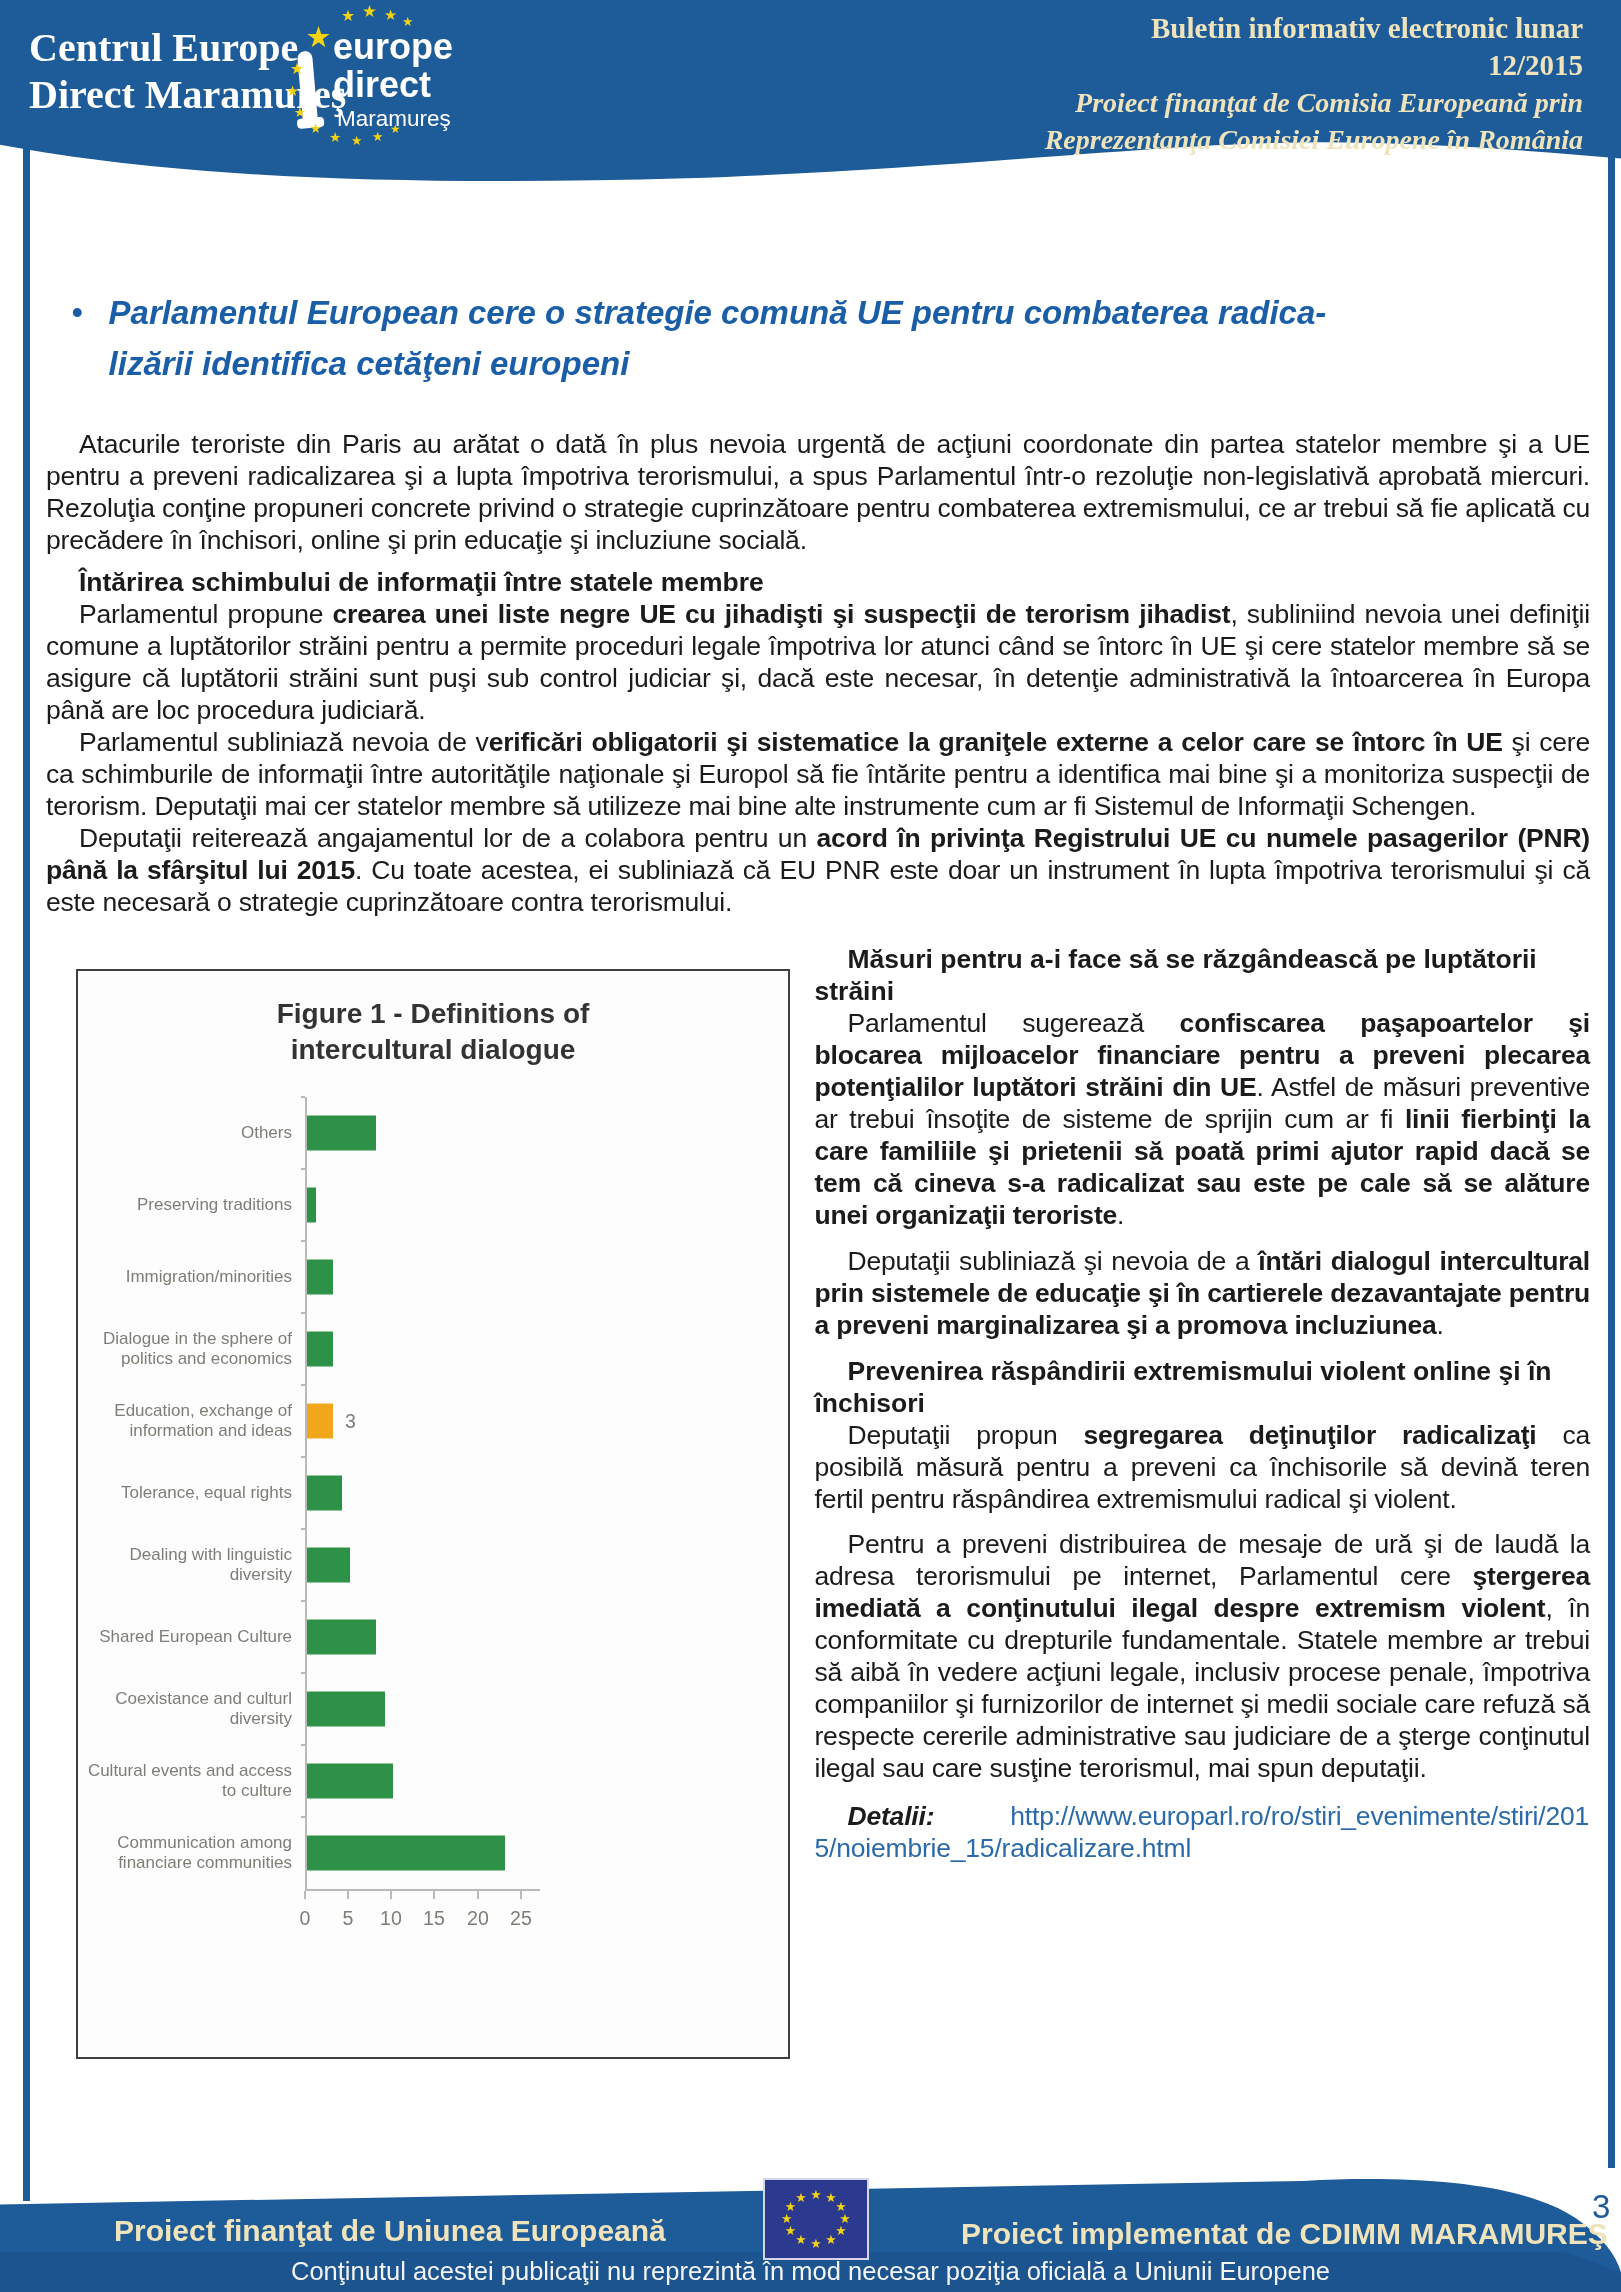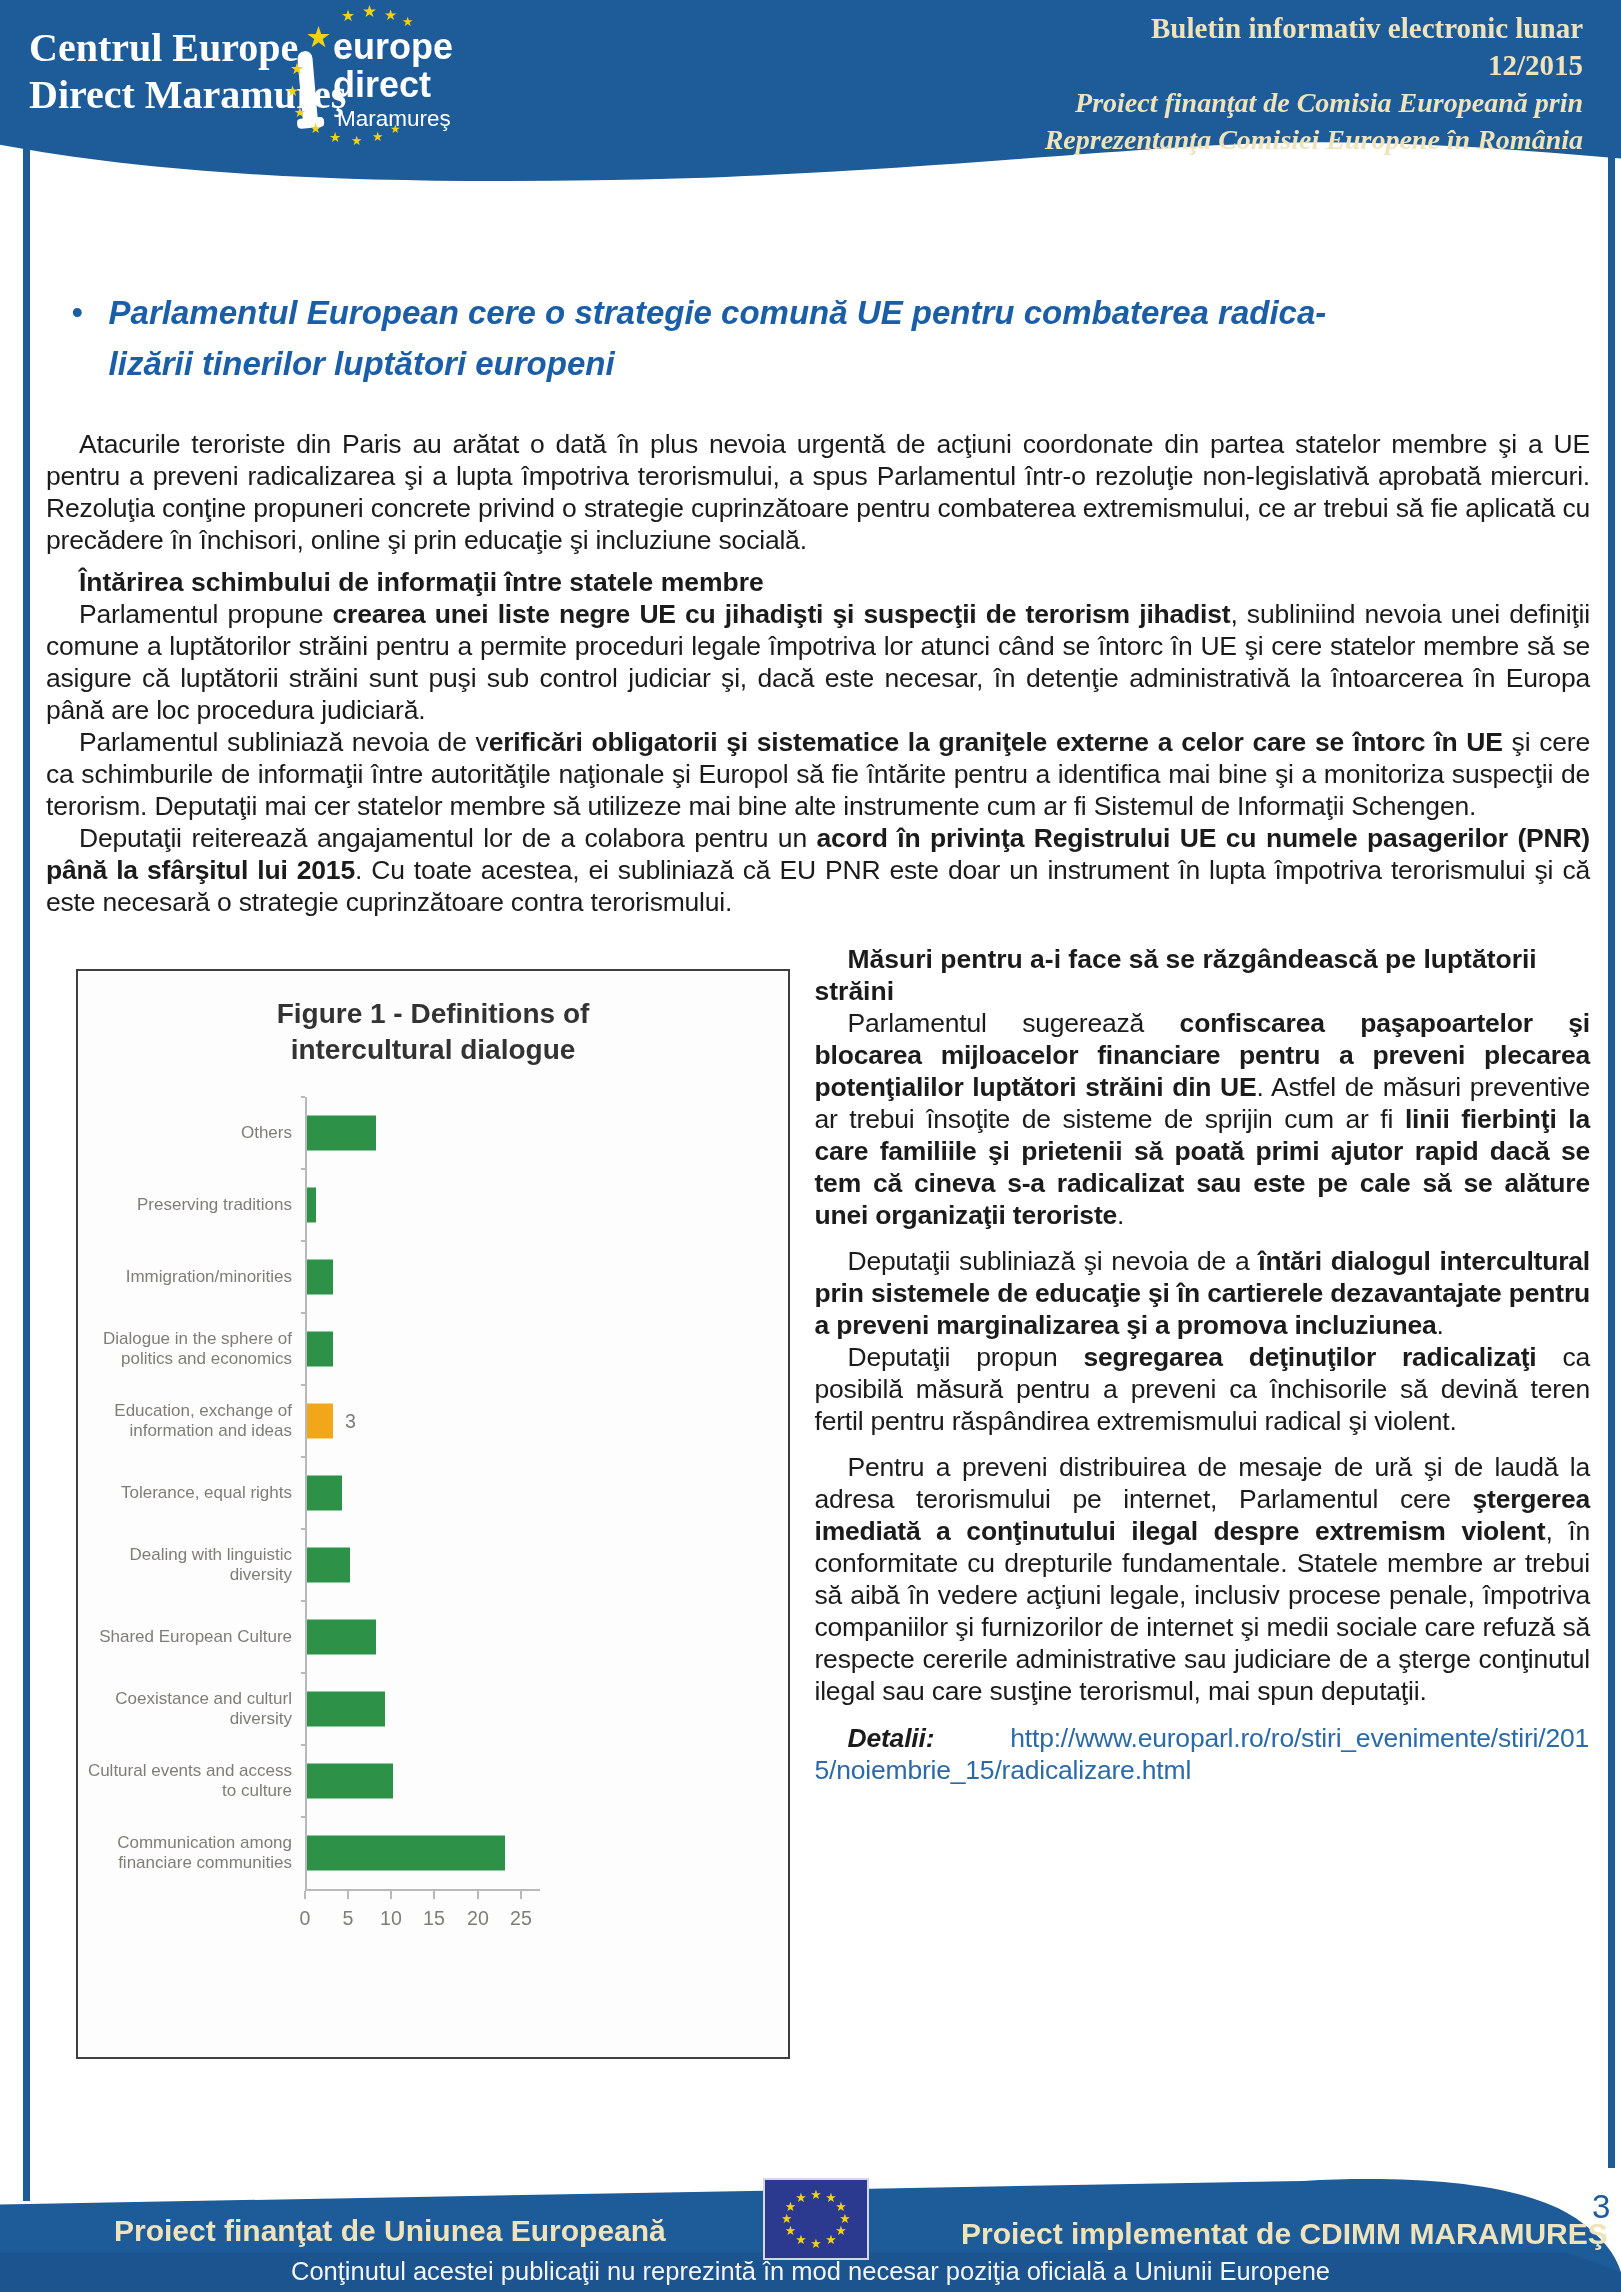--- a/index.html
+++ b/index.html
@@ -155,21 +155,21 @@
 
 <div class="left-rule"></div>
 <div class="right-rule"></div>
 
 <div class="main">
 
   <div class="article-heading">
     <span class="bullet">•</span>
     <div class="heading-lines">
       <div>Parlamentul European cere o strategie comună UE pentru combaterea radica-</div>
-      <div>lizării tinerilor luptători europeni</div>
+      <div>lizării identifica cetăţeni europeni</div>
     </div>
   </div>
 
   <p class="para intro">Atacurile teroriste din Paris au arătat o dată în plus nevoia urgentă de acţiuni coordonate din partea statelor membre şi a UE pentru a preveni radicalizarea şi a lupta împotriva terorismului, a spus Parlamentul într-o rezoluţie non-legislativă aprobată miercuri. Rezoluţia conţine propuneri concrete privind o strategie cuprinzătoare pentru combaterea extremismului, ce ar trebui să fie aplicată cu precădere în închisori, online şi prin educaţie şi incluziune socială.</p>
 
   <h3 class="section-heading">Întărirea schimbului de informaţii între statele membre</h3>
   <p class="para"><span>Parlamentul propune </span><span class="b">crearea unei liste negre UE cu jihadişti şi suspecţii de terorism jihadist</span><span>, subliniind nevoia unei definiţii comune a luptătorilor străini pentru a permite proceduri legale împotriva lor atunci când se întorc în UE şi cere statelor membre să se asigure că luptătorii străini sunt puşi sub control judiciar şi, dacă este necesar, în detenţie administrativă la întoarcerea în Europa până are loc procedura judiciară.</span></p>
   <p class="para"><span>Parlamentul subliniază nevoia de v</span><span class="b">erificări obligatorii şi sistematice la graniţele externe a celor care se întorc în UE</span><span> şi cere ca schimburile de informaţii între autorităţile naţionale şi Europol să fie întărite pentru a identifica mai bine şi a monitoriza suspecţii de terorism. Deputaţii mai cer statelor membre să utilizeze mai bine alte instrumente cum ar fi Sistemul de Informaţii Schengen.</span></p>
   <p class="para"><span>Deputaţii reiterează angajamentul lor de a colabora pentru un </span><span class="b">acord în privinţa Registrului UE cu numele pasagerilor (PNR) până la sfârşitul lui 2015</span><span>. Cu toate acestea, ei subliniază că EU PNR este doar un instrument în lupta împotriva terorismului şi că este necesară o strategie cuprinzătoare contra terorismului.</span></p>
 
@@ -259,20 +259,21 @@
           <span class="xtick" style="left: 173px;">20</span>
           <span class="xtick-mark" style="left: 216px;"></span>
           <span class="xtick" style="left: 216px;">25</span>
         </div>
     </figure>
 
     <div class="right-col">
       <h4 class="rc-heading">Măsuri pentru a-i face să se răzgândească pe luptătorii străini</h4>
       <p class="para"><span>Parlamentul sugerează </span><span class="b">confiscarea paşapoartelor şi blocarea mijloacelor financiare pentru a preveni plecarea potenţialilor luptători străini din UE</span><span>. Astfel de măsuri preventive ar trebui însoţite de sisteme de sprijin cum ar fi </span><span class="b">linii fierbinţi la care familiile şi prietenii să poată primi ajutor rapid dacă se tem că cineva s-a radicalizat sau este pe cale să se alăture unei organizaţii teroriste</span><span>.</span></p>
       <p class="para rc-space"><span>Deputaţii subliniază şi nevoia de a </span><span class="b">întări dialogul intercultural prin sistemele de educaţie şi în cartierele dezavantajate pentru a preveni marginalizarea şi a promova incluziunea</span><span>.</span></p>
+      <h4 class="rc-heading rc-space">Prevenirea răspândirii extremismului violent online şi în închisori</h4>
       <p class="para"><span>Deputaţii propun </span><span class="b">segregarea deţinuţilor radicalizaţi</span><span> ca posibilă măsură pentru a preveni ca închisorile să devină teren fertil pentru răspândirea extremismului radical şi violent.</span></p>
       <p class="para rc-space"><span>Pentru a preveni distribuirea de mesaje de ură şi de laudă la adresa terorismului pe internet, Parlamentul cere </span><span class="b">ştergerea imediată a conţinutului ilegal despre extremism violent</span><span>, în conformitate cu drepturile fundamentale. Statele membre ar trebui să aibă în vedere acţiuni legale, inclusiv procese penale, împotriva companiilor şi furnizorilor de internet şi medii sociale care refuză să respecte cererile administrative sau judiciare de a şterge conţinutul ilegal sau care susţine terorismul, mai spun deputaţii.</span></p>
       <p class="para detalii"><span class="b i">Detalii:</span><span class="link">http://www.europarl.ro/ro/stiri_evenimente/stiri/2015/noiembrie_15/radicalizare.html</span></p>
     </div>
 
   </div>
 </div>
 
 <svg class="footer-band" viewBox="0 0 1654 121" preserveAspectRatio="none">
   <path d="M0,31 L1330,7 C1445,1 1555,9 1608,45 C1634,63 1649,82 1654,100 L1654,121 L0,121 Z" fill="#1e5b99"></path>

